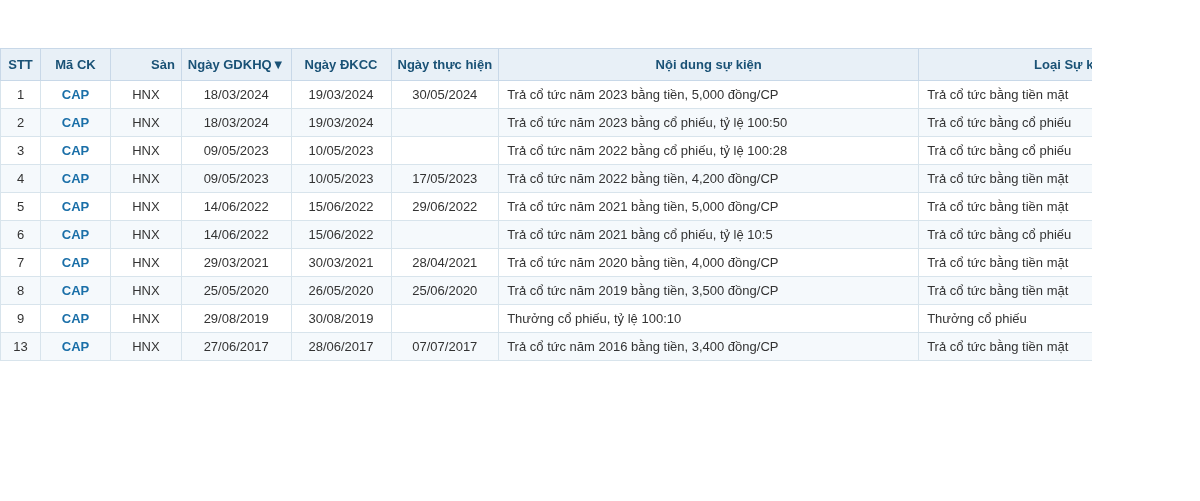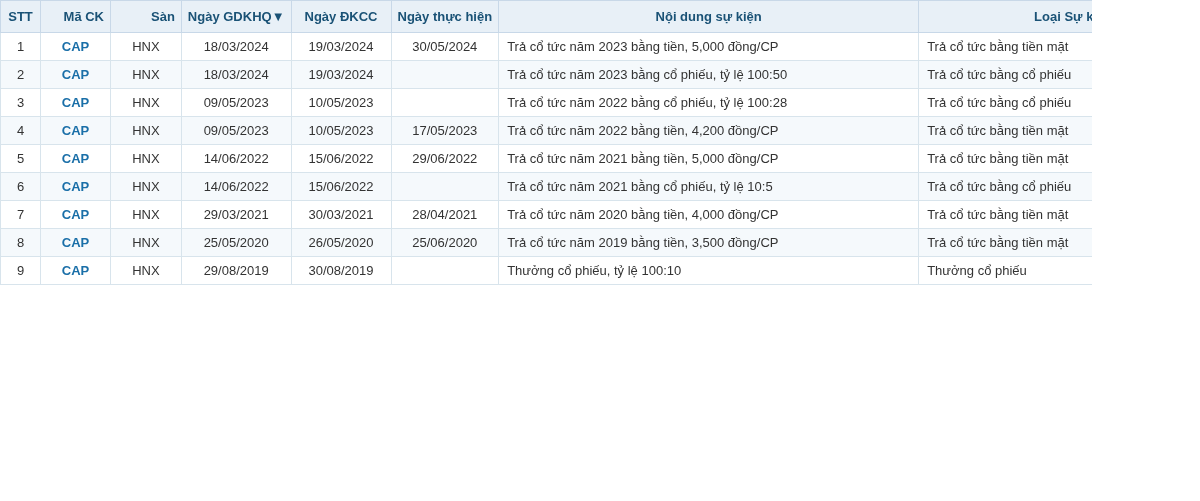--- a/index.html
+++ b/index.html
@@ -4,20 +4,21 @@
   <style>
     * { box-sizing: border-box; margin: 0; padding: 0; }
     body {
       font-family: Arial, sans-serif;
       font-size: 13px;
       background: #fff;
     }
     .table-container {
       width: 1092px;
       overflow-x: auto;
+      margin-top: 48px;
     }
     table {
       width: 100%;
       border-collapse: collapse;
       border: 1px solid #d0d0d0;
     }
     thead tr {
       background-color: #e8f0f7;
     }
     thead th {
@@ -62,21 +63,21 @@
     }
   </style>
 </head>
 <body>
 
 <div class="table-container">
   <table>
     <thead>
       <tr>
         <th style="min-width:40px;">STT</th>
-        <th style="min-width:70px;text-align:right;">Mã CK</th>
+        <th style="min-width:70px;">Mã CK</th>
         <th style="min-width:55px;padding-left:40px;">Sàn</th>
         <th class="sortable" style="min-width:100px;">Ngày GDKHQ▼</th>
         <th style="min-width:100px;">Ngày ĐKCC</th>
         <th style="min-width:100px;">Ngày thực hiện</th>
         <th style="min-width:420px;">Nội dung sự kiện</th>
         <th style="min-width:200px;text-align:right;">Loại Sự kiện</th>
       </tr>
     </thead>
     <tbody id="table-body">
     <tr>
@@ -162,15 +163,25 @@
         <tr>
           <td>9</td>
           <td class="ma-ck">CAP</td>
           <td>HNX</td>
           <td>29/08/2019</td>
           <td>30/08/2019</td>
           <td></td>
           <td class="noi-dung">Thưởng cổ phiếu, tỷ lệ 100:10</td>
           <td class="loai-su-kien">Thưởng cổ phiếu</td>
         </tr>
+        <tr>
+          <td>13</td>
+          <td class="ma-ck">CAP</td>
+          <td>HNX</td>
+          <td>27/06/2017</td>
+          <td>28/06/2017</td>
+          <td>07/07/2017</td>
+          <td class="noi-dung">Trả cổ tức năm 2016 bằng tiền, 3,400 đồng/CP</td>
+          <td class="loai-su-kien">Trả cổ tức bằng tiền mặt</td>
+        </tr>
       </tbody>
   </table>
 </div>
 
 </body></html>

